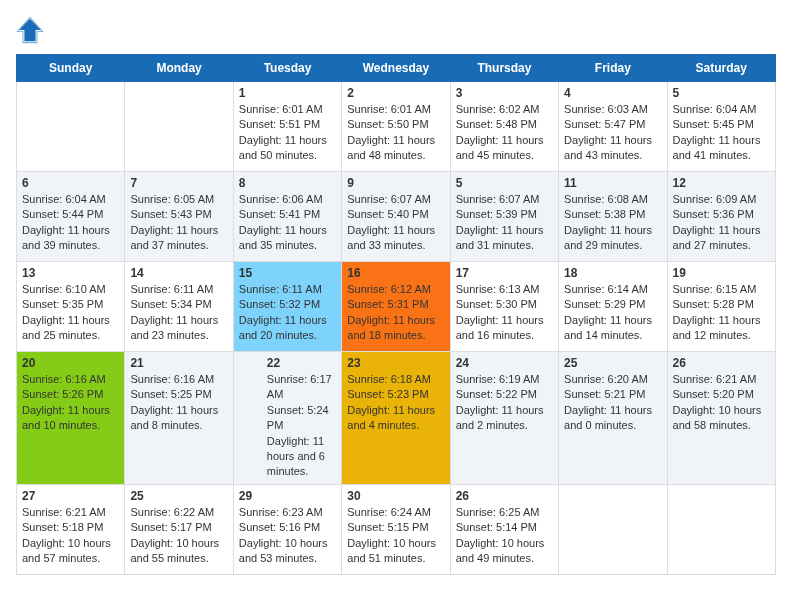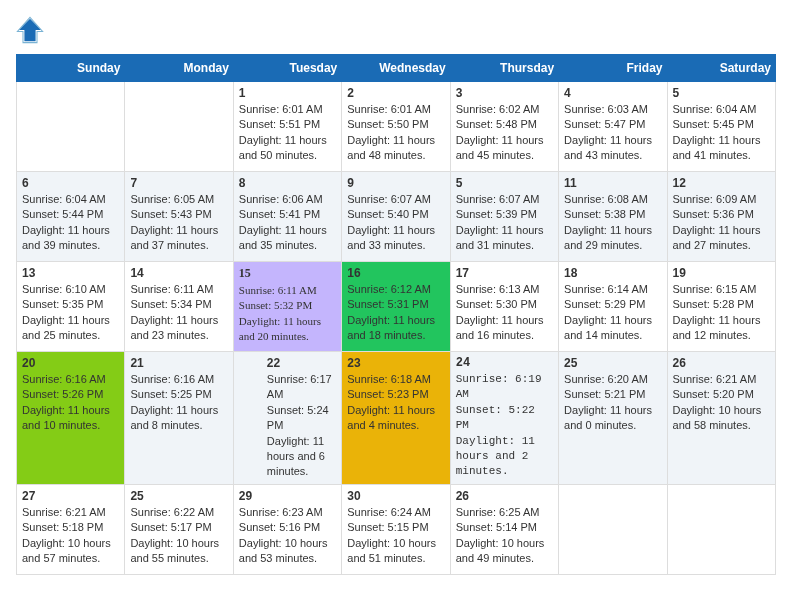--- a/index.html
+++ b/index.html
@@ -54,21 +54,21 @@
       width: 100%;
       border-collapse: collapse;
       border: 1px solid #ccc;
     }
     .calendar th {
       background-color: #1a6bb5;
       color: #fff;
       font-size: 12px;
       font-weight: bold;
       padding: 6px 4px;
-      text-align: right;
+      text-align: center;
       border: 1px solid #1a6bb5;
     }
     .calendar td {
       vertical-align: top;
       padding: 4px 5px;
       border: 1px solid #ddd;
       font-size: 9.5px;
       color: #333;
       background: #fff;
       width: 108px;
@@ -187,25 +187,25 @@
       </tr>
       <tr>
         <td style="background: rgb(255, 255, 255);">
           <span class="day-number">13</span>
           <div class="day-info">Sunrise: 6:10 AM<br>Sunset: 5:35 PM<br>Daylight: 11 hours and 25 minutes.</div>
         </td>
         <td style="background: rgb(255, 255, 255);">
           <span class="day-number">14</span>
           <div class="day-info">Sunrise: 6:11 AM<br>Sunset: 5:34 PM<br>Daylight: 11 hours and 23 minutes.</div>
         </td>
-        <td style="background: #c4b5fd; font-family: Liberation Serif, serif;">
+        <td style="background: #7dd3fc;">
           <span class="day-number">15</span>
           <div class="day-info">Sunrise: 6:11 AM<br>Sunset: 5:32 PM<br>Daylight: 11 hours and 20 minutes.</div>
         </td>
-        <td style="background: #22c55e;">
+        <td style="background: #f97316;">
           <span class="day-number">16</span>
           <div class="day-info">Sunrise: 6:12 AM<br>Sunset: 5:31 PM<br>Daylight: 11 hours and 18 minutes.</div>
         </td>
         <td style="background: rgb(255, 255, 255);">
           <span class="day-number">17</span>
           <div class="day-info">Sunrise: 6:13 AM<br>Sunset: 5:30 PM<br>Daylight: 11 hours and 16 minutes.</div>
         </td>
         <td style="background: rgb(255, 255, 255);">
           <span class="day-number">18</span>
           <div class="day-info">Sunrise: 6:14 AM<br>Sunset: 5:29 PM<br>Daylight: 11 hours and 14 minutes.</div>
@@ -225,21 +225,21 @@
           <div class="day-info">Sunrise: 6:16 AM<br>Sunset: 5:25 PM<br>Daylight: 11 hours and 8 minutes.</div>
         </td>
         <td style="background: rgb(240, 244, 248); padding-left: 33px;">
           <span class="day-number">22</span>
           <div class="day-info">Sunrise: 6:17 AM<br>Sunset: 5:24 PM<br>Daylight: 11 hours and 6 minutes.</div>
         </td>
         <td style="background: #eab308;">
           <span class="day-number">23</span>
           <div class="day-info">Sunrise: 6:18 AM<br>Sunset: 5:23 PM<br>Daylight: 11 hours and 4 minutes.</div>
         </td>
-        <td style="background: rgb(240, 244, 248); font-family: Liberation Mono, monospace;">
+        <td style="background: rgb(240, 244, 248);">
           <span class="day-number">24</span>
           <div class="day-info">Sunrise: 6:19 AM<br>Sunset: 5:22 PM<br>Daylight: 11 hours and 2 minutes.</div>
         </td>
         <td style="background: rgb(240, 244, 248);">
           <span class="day-number">25</span>
           <div class="day-info">Sunrise: 6:20 AM<br>Sunset: 5:21 PM<br>Daylight: 11 hours and 0 minutes.</div>
         </td>
         <td style="background: rgb(240, 244, 248);">
           <span class="day-number">26</span>
           <div class="day-info">Sunrise: 6:21 AM<br>Sunset: 5:20 PM<br>Daylight: 10 hours and 58 minutes.</div>

